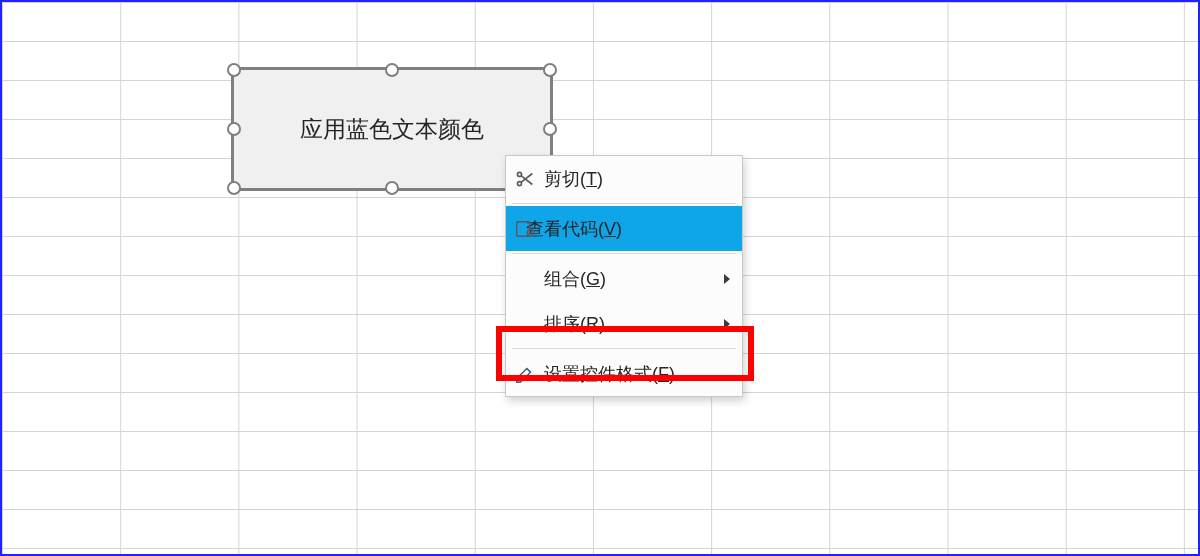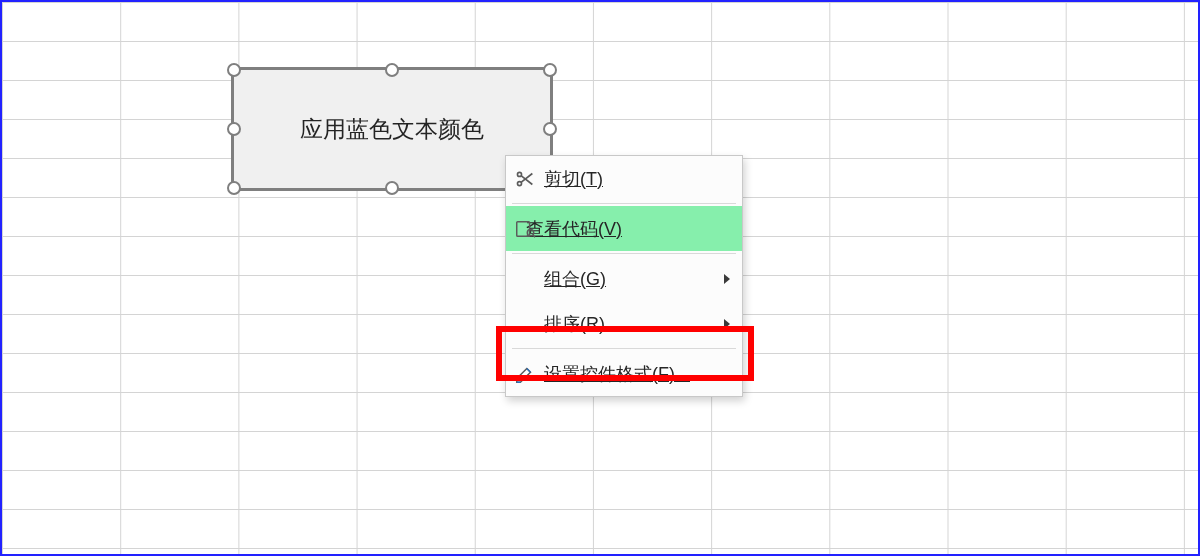--- a/index.html
+++ b/index.html
@@ -67,24 +67,23 @@
     font-size: 18px;
     color: #262626;
   }
   .menu-item {
     display: flex;
     align-items: center;
     height: 45px;
     position: relative;
     padding-left: 38px;
     cursor: default;
-    text-decoration: underline;
   }
   .menu-item.hover {
-    background: #86efac;
+    background: #0ea5e9;
     padding-left: 20px;
   }
   .menu .icon {
     position: absolute;
     left: 8px;
     top: 50%;
     transform: translateY(-50%);
     width: 22px;
     height: 22px;
     color: #5b5b5b;

